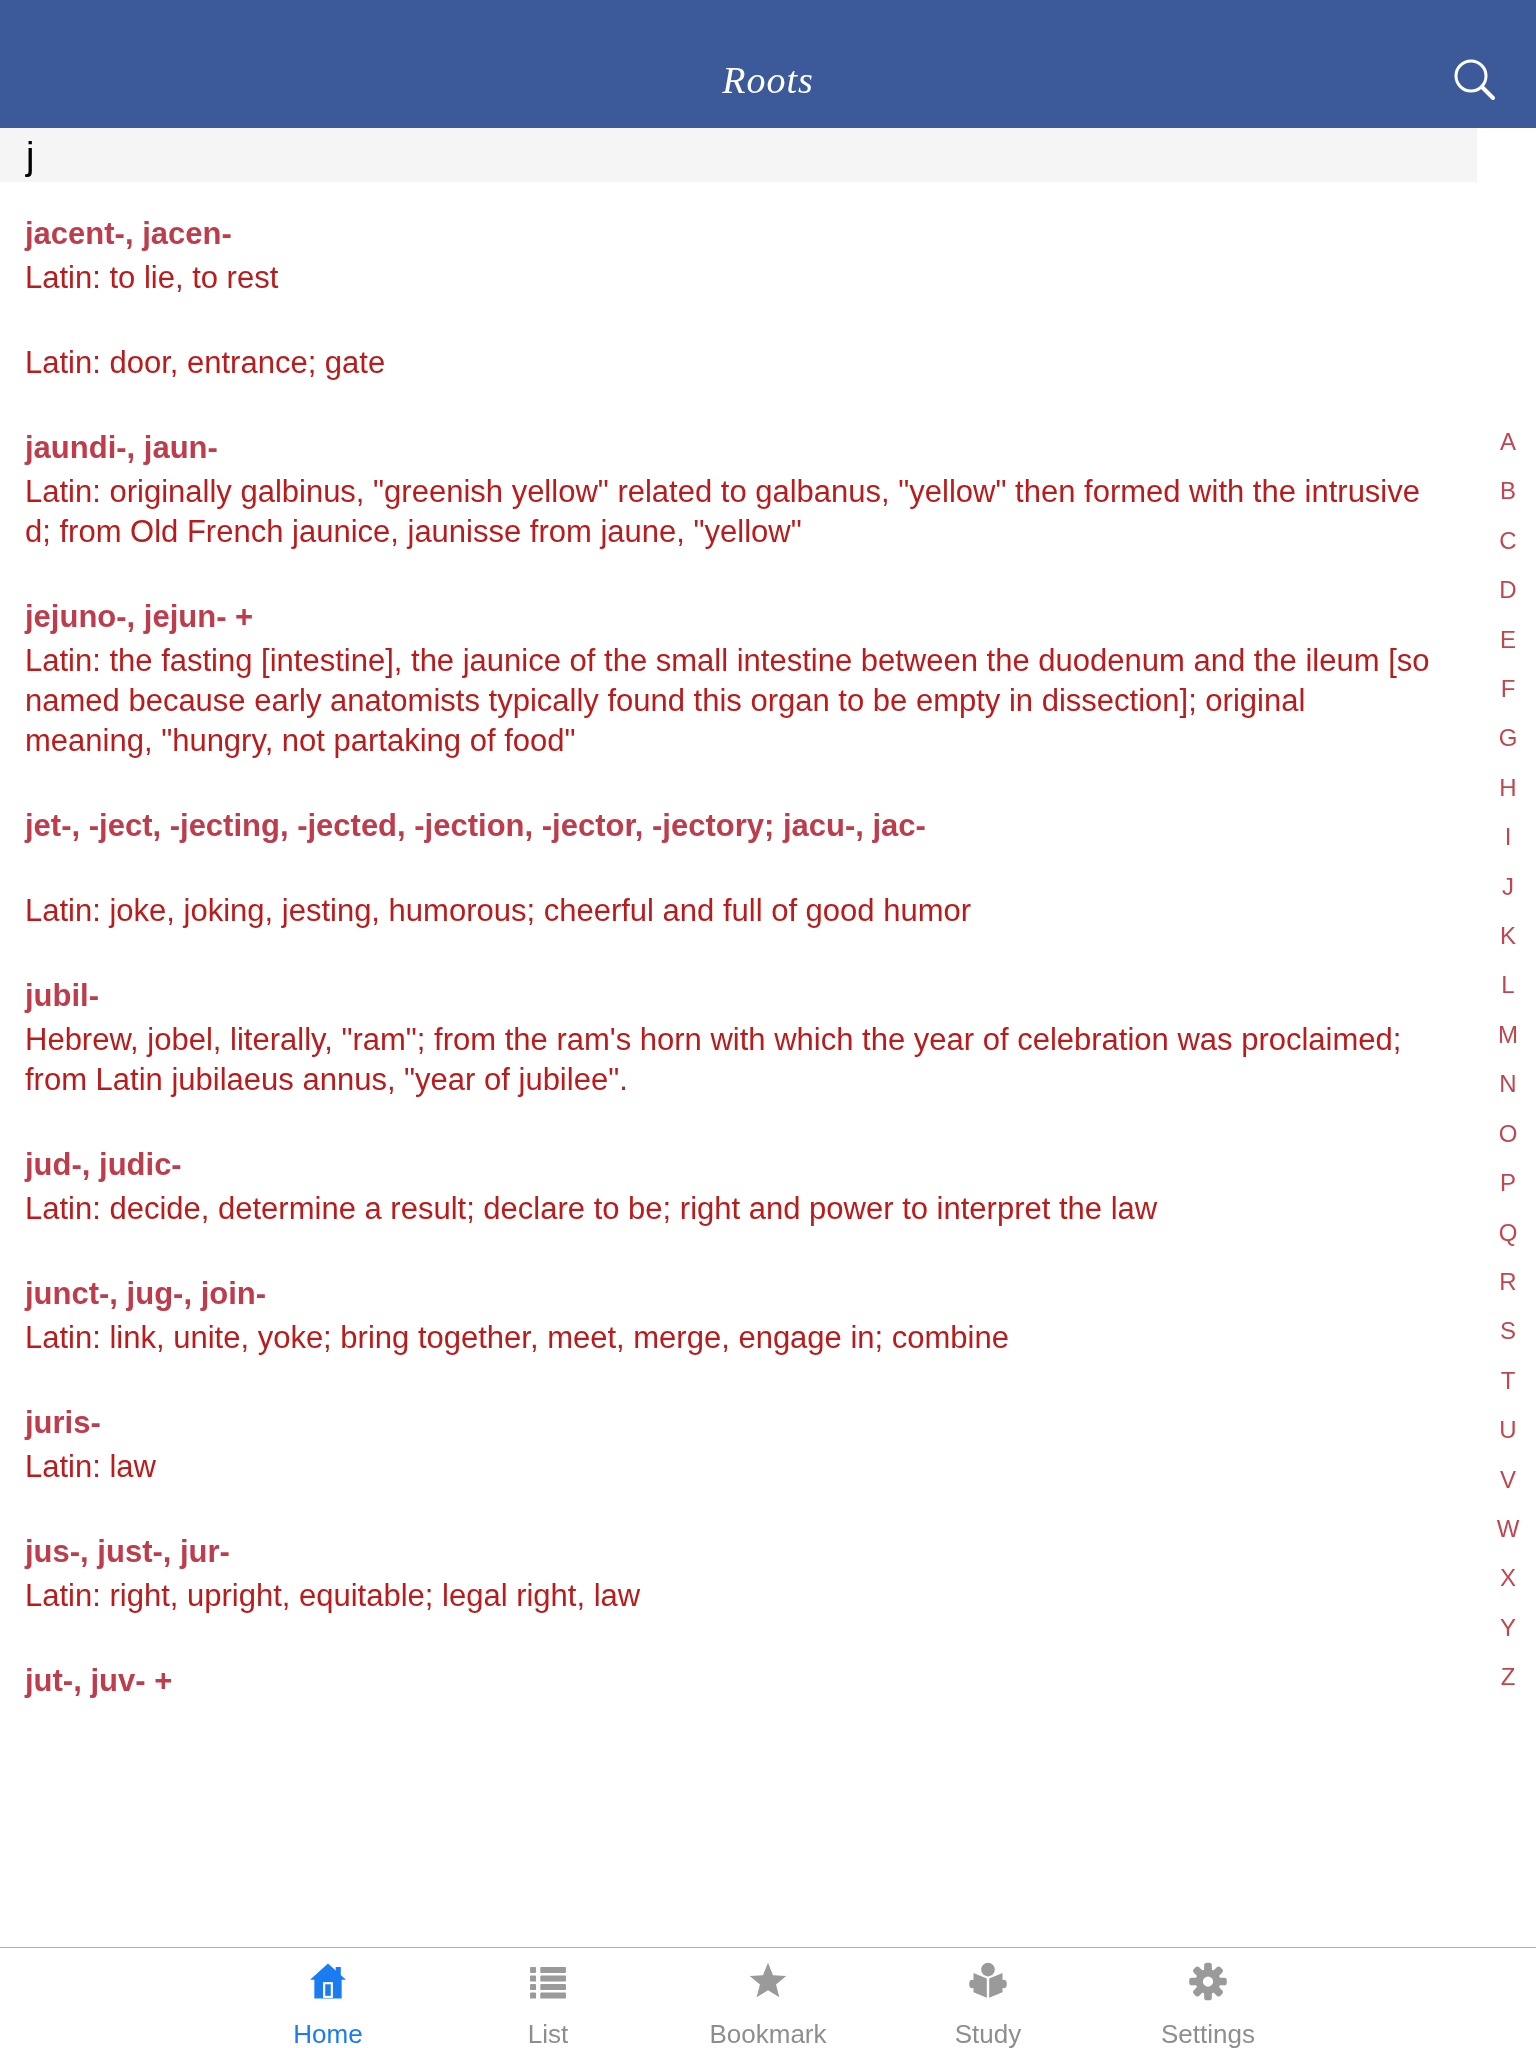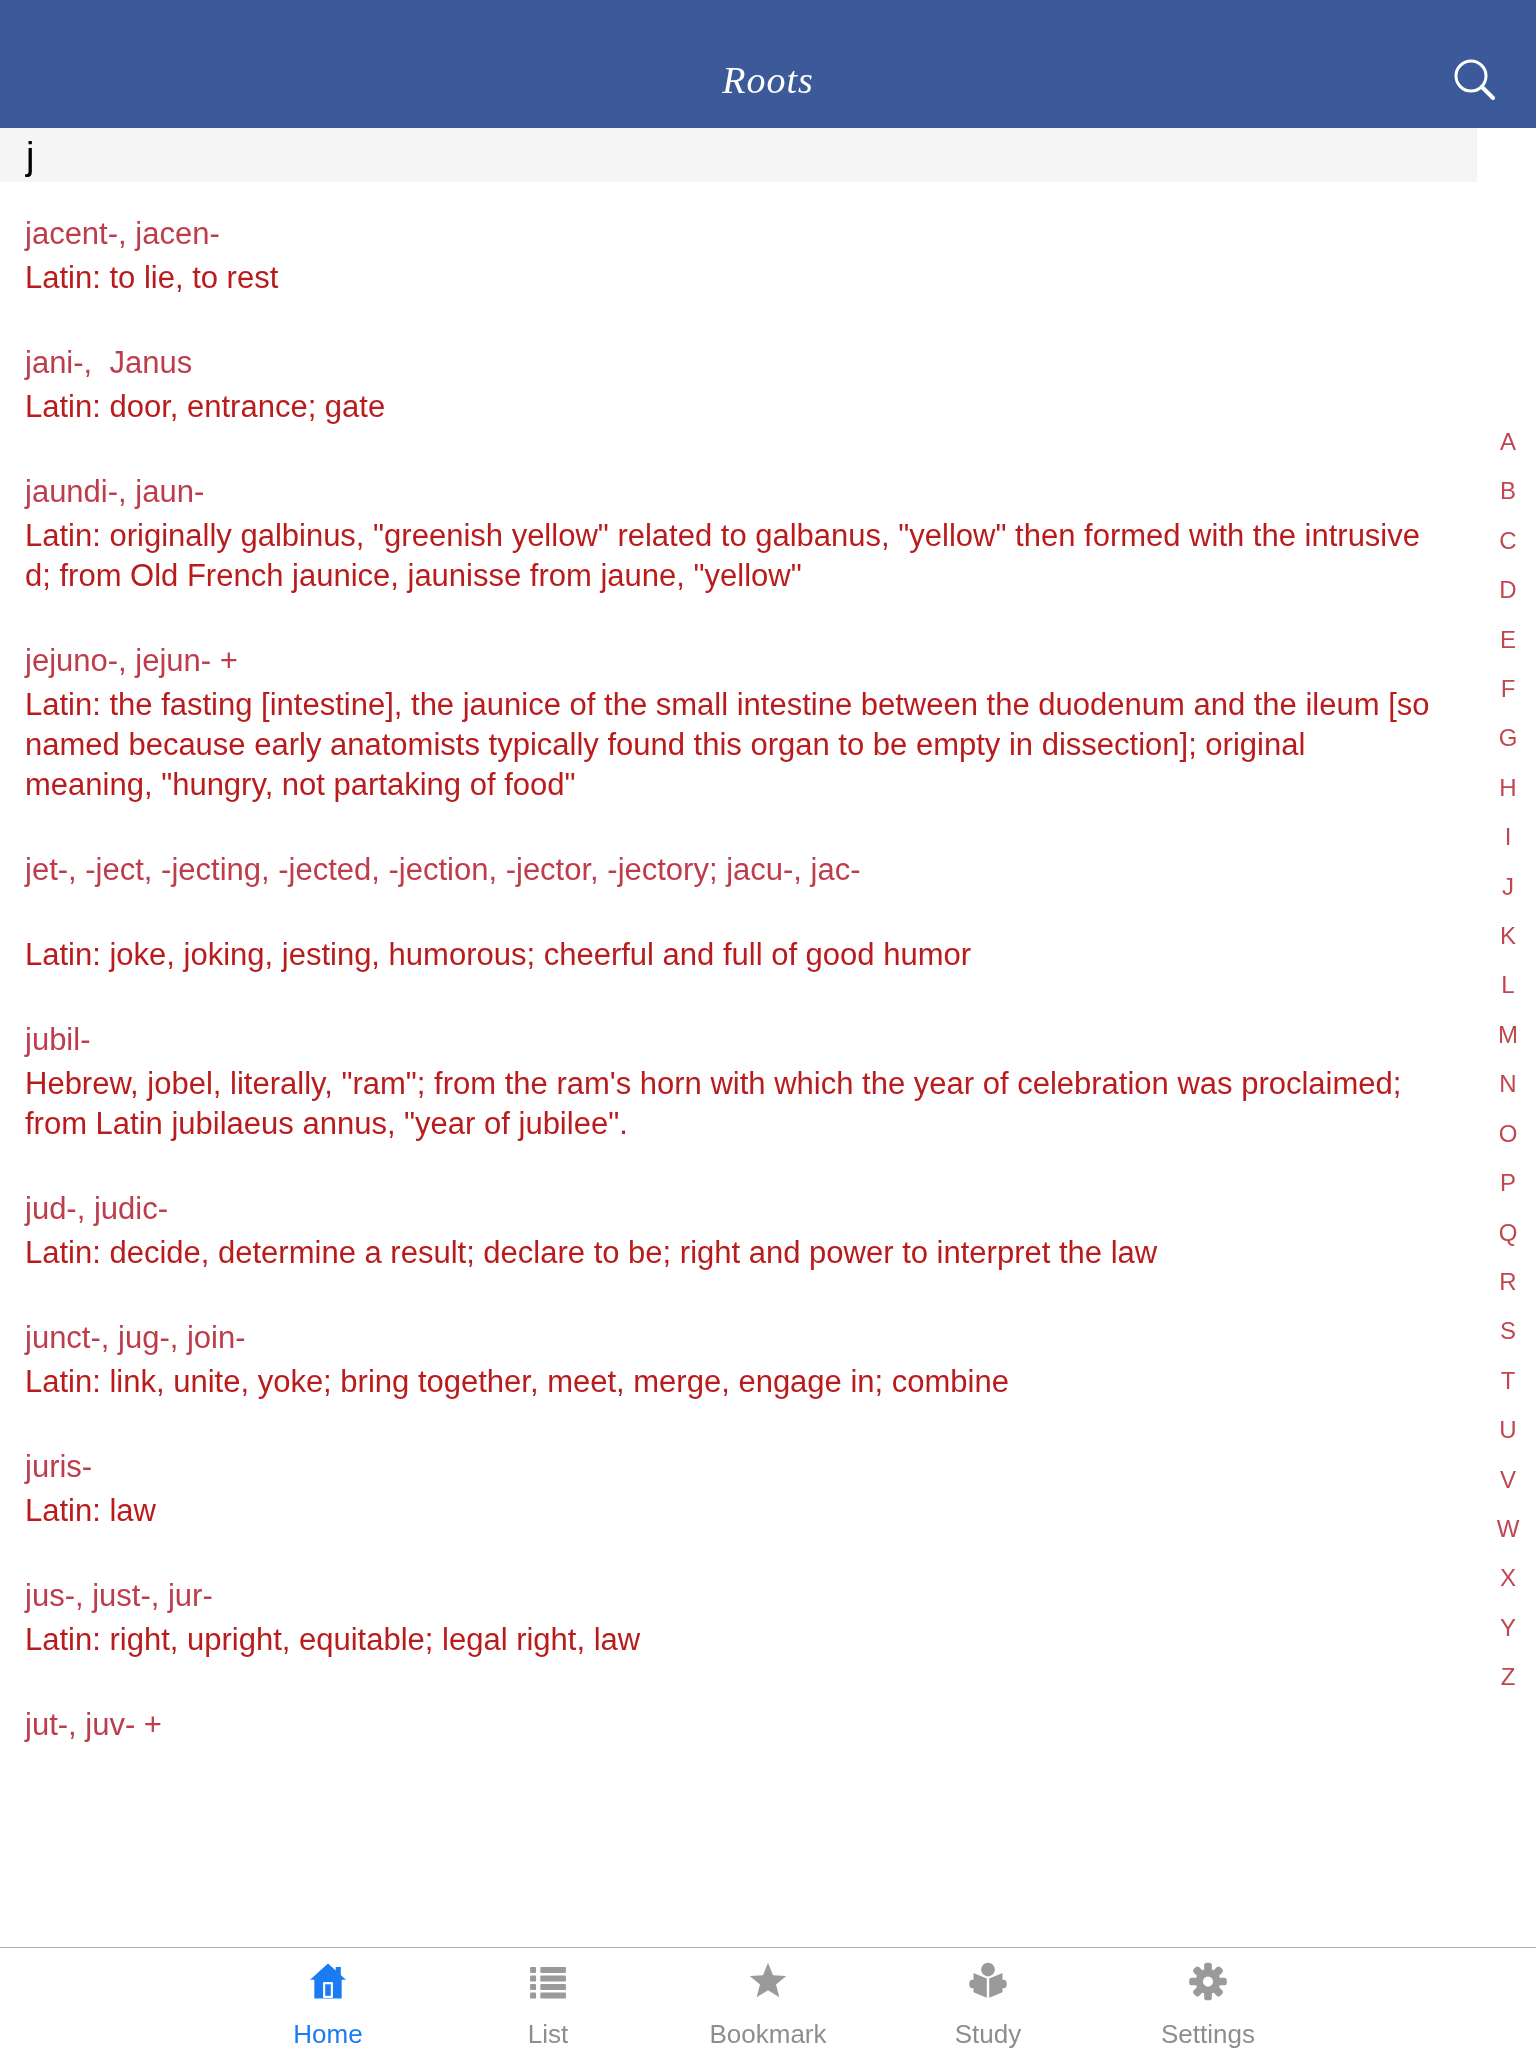--- a/index.html
+++ b/index.html
@@ -28,21 +28,21 @@
   }
   .section-letter{
     position:absolute;left:26px;top:4px;font-size:38px;color:#000;line-height:48px;
   }
   
   .entries{
     position:absolute;top:182px;left:25px;width:1412px;padding-top:32px;z-index:1;
   }
   .entry{margin:0 0 45px 0;}
   .entry-root{
-    margin:0;color:#BD3D4C;font-size:31px;font-weight:normal;line-height:40px;
+    margin:0;color:#BD3D4C;font-size:31px;font-weight:bold;line-height:40px;
     white-space:pre-wrap;
   }
   .entry-def{
     margin:4px 0 0 0;color:#b91c1c;font-size:31px;line-height:40px;
   }
   .entry-def:empty{display:none;}
   
   .alpha-index{
     position:absolute;top:417px;right:10px;width:36px;z-index:25;
     text-align:center;color:#C0474F;font-size:24px;line-height:49.4px;
@@ -83,21 +83,20 @@
   <div class="section-letter">j</div>
 </div>
 
 <div class="entries">
   <div class="entry">
     <p class="entry-root">jacent-, jacen-</p>
     <p class="entry-def">Latin: to lie, to rest</p>
   </div>
 
   <div class="entry">
-    <p class="entry-root">jani-,  Janus</p>
     <p class="entry-def">Latin: door, entrance; gate</p>
   </div>
 
   <div class="entry">
     <p class="entry-root">jaundi-, jaun-</p>
     <p class="entry-def">Latin: originally galbinus, "greenish yellow" related to galbanus, "yellow" then formed with the intrusive d; from Old French jaunice, jaunisse from jaune, "yellow"</p>
   </div>
 
   <div class="entry">
     <p class="entry-root">jejuno-, jejun- +</p>

